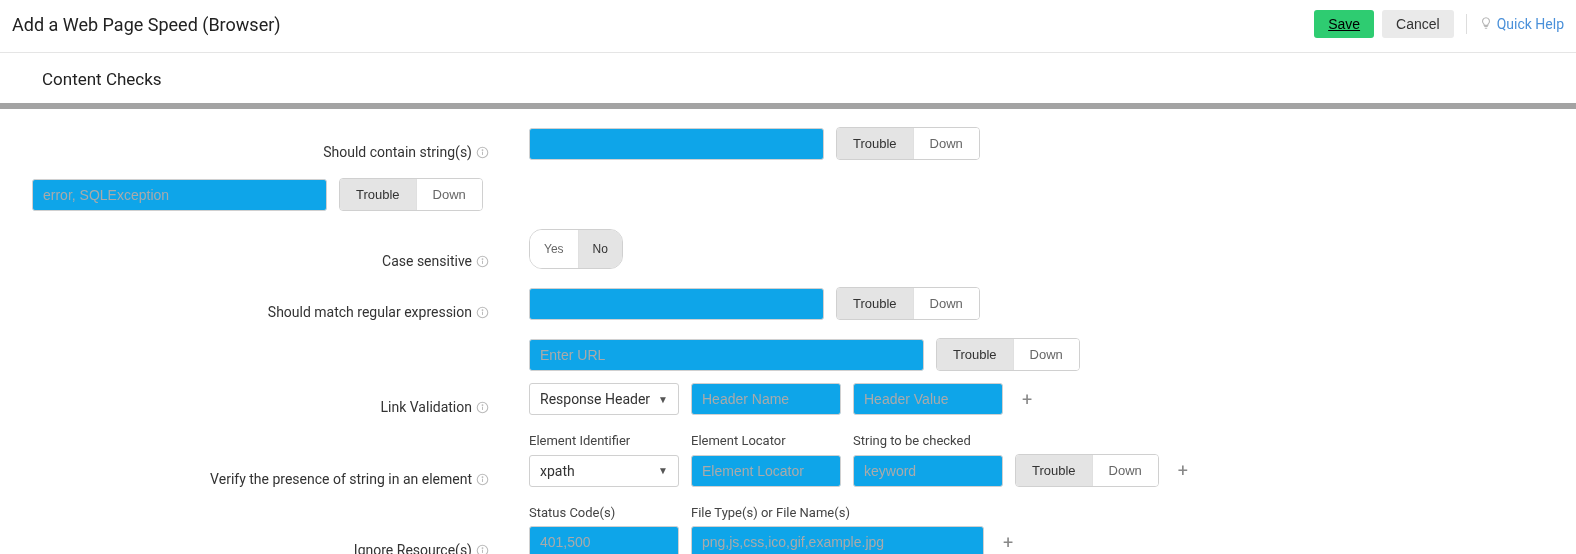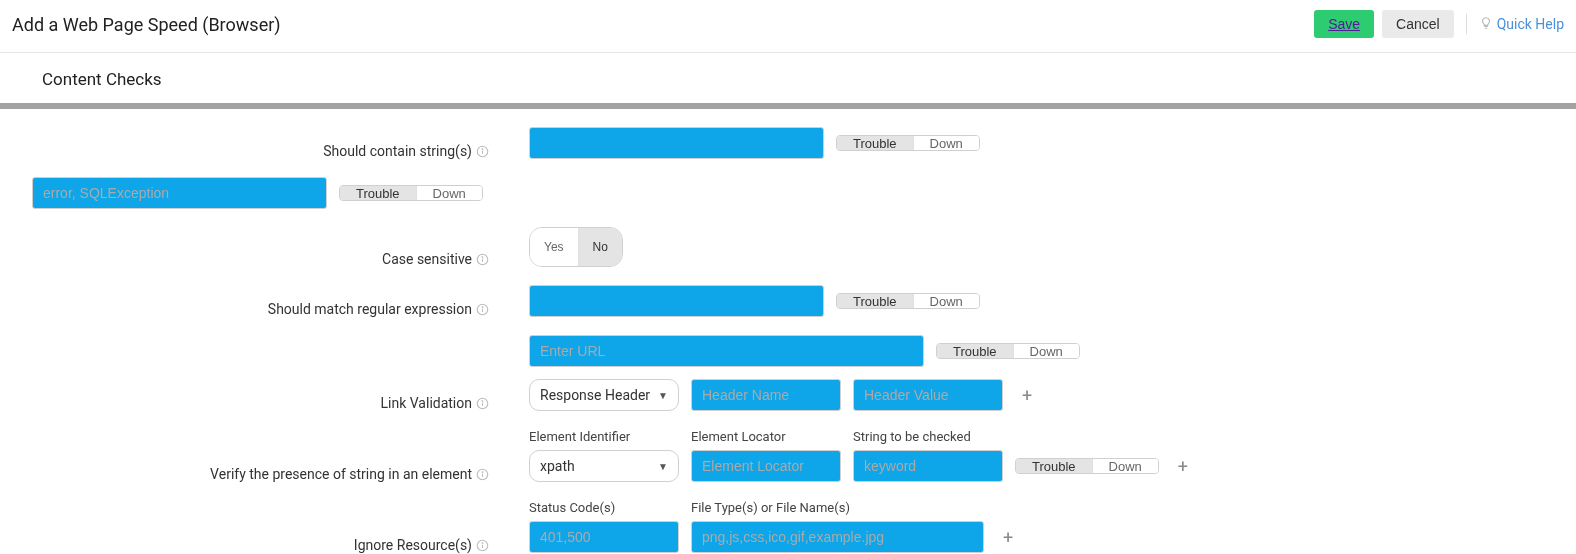--- a/index.html
+++ b/index.html
@@ -2,21 +2,21 @@
 <html><head>
 <meta charset="utf-8">
 <style>
 * { box-sizing: border-box; margin: 0; padding: 0; }
 body { font-family: -apple-system, BlinkMacSystemFont, "Segoe UI", Roboto, Arial, sans-serif; font-size: 14px; color: #333; background: #fff; }
 
 .header-bar { display: flex; align-items: center; justify-content: space-between; padding: 10px 12px 14px 12px; border-bottom: 1px solid #e5e5e5; }
 .header-title { font-size: 18px; font-weight: 400; color: #222; }
 .header-right { display: flex; align-items: center; gap: 8px; }
 .btn { border: none; border-radius: 3px; padding: 6px 14px; font-size: 14px; cursor: pointer; }
-.btn-save { background: #2ecc71; color: #4c1d95; text-decoration: underline; }
+.btn-save { background: #2ecc71; color: #000000; text-decoration: underline; }
 .btn-cancel { background: #eaeaea; color: #333; }
 .vsep { width: 1px; height: 20px; background: #ddd; margin: 0 4px; }
 .quick-help { display: flex; align-items: center; gap: 4px; color: #4a90d9; cursor: pointer; font-size: 14px; }
 .quick-help svg { width: 14px; height: 14px; }
 
 .section-title { font-size: 17px; font-weight: 400; color: #222; padding: 16px 0 14px 42px; border-bottom: 6px solid #a3a3a3; }
 
 .form-area { padding-top: 18px; }
 .form-row { display: flex; align-items: flex-end; margin-bottom: 18px; }
 .label-col { width: 497px; flex-shrink: 0; text-align: right; padding-right: 8px; padding-top: 8px; font-size: 14px; color: #333; display: flex; align-items: center; justify-content: flex-end; gap: 4px; }
@@ -29,25 +29,25 @@
 
 input[type=text], .select-box, .text-input {
   height: 32px; border: 1px solid #d0d0d0; border-radius: 3px; padding: 0 10px; font-size: 14px; color: #333; background: #0ea5e9;
 }
 input[type=text]::placeholder { color: #aaa; }
 .text-input.w-295 { width: 295px; }
 .text-input.w-395 { width: 395px; }
 .text-input.w-150 { width: 150px; }
 .text-input.w-293 { width: 293px; }
 
-.select-box { display: inline-flex; align-items: center; justify-content: space-between; gap: 8px; cursor: pointer; background: #fff; border-radius: 10px; }
+.select-box { display: inline-flex; align-items: center; justify-content: space-between; gap: 8px; cursor: pointer; background: #fff; }
 .select-box.w-150 { width: 150px; }
 .select-box .caret { font-size: 10px; color: #555; }
 
-.toggle-td { display: inline-flex; border: 1px solid #d0d0d0; border-radius: 4px; overflow: hidden; height: 16px; }
+.toggle-td { display: inline-flex; border: 1px solid #d0d0d0; border-radius: 4px; overflow: hidden; height: 33px; }
 .toggle-td .seg { display: flex; align-items: center; justify-content: center; padding: 0 16px; font-size: 13px; color: #666; background: #fff; cursor: pointer; border: none; }
 .toggle-td .seg.active { background: #e4e4e4; color: #333; }
 .toggle-td .seg:not(:last-child) { border-right: 1px solid #e0e0e0; }
 
 .toggle-yn { display: inline-flex; border: 1px solid #d0d0d0; border-radius: 13px; overflow: hidden; height: 40px; }
 .toggle-yn .seg { display: flex; align-items: center; justify-content: center; padding: 0 14px; font-size: 12px; color: #666; background: #fff; cursor: pointer; border: none; }
 .toggle-yn .seg.active { background: #e4e4e4; color: #333; }
 .toggle-yn .seg:not(:last-child) { border-right: 1px solid #e0e0e0; }
 
 .add-btn { width: 24px; height: 24px; display: inline-flex; align-items: center; justify-content: center; color: #888; cursor: pointer; font-size: 18px; }

